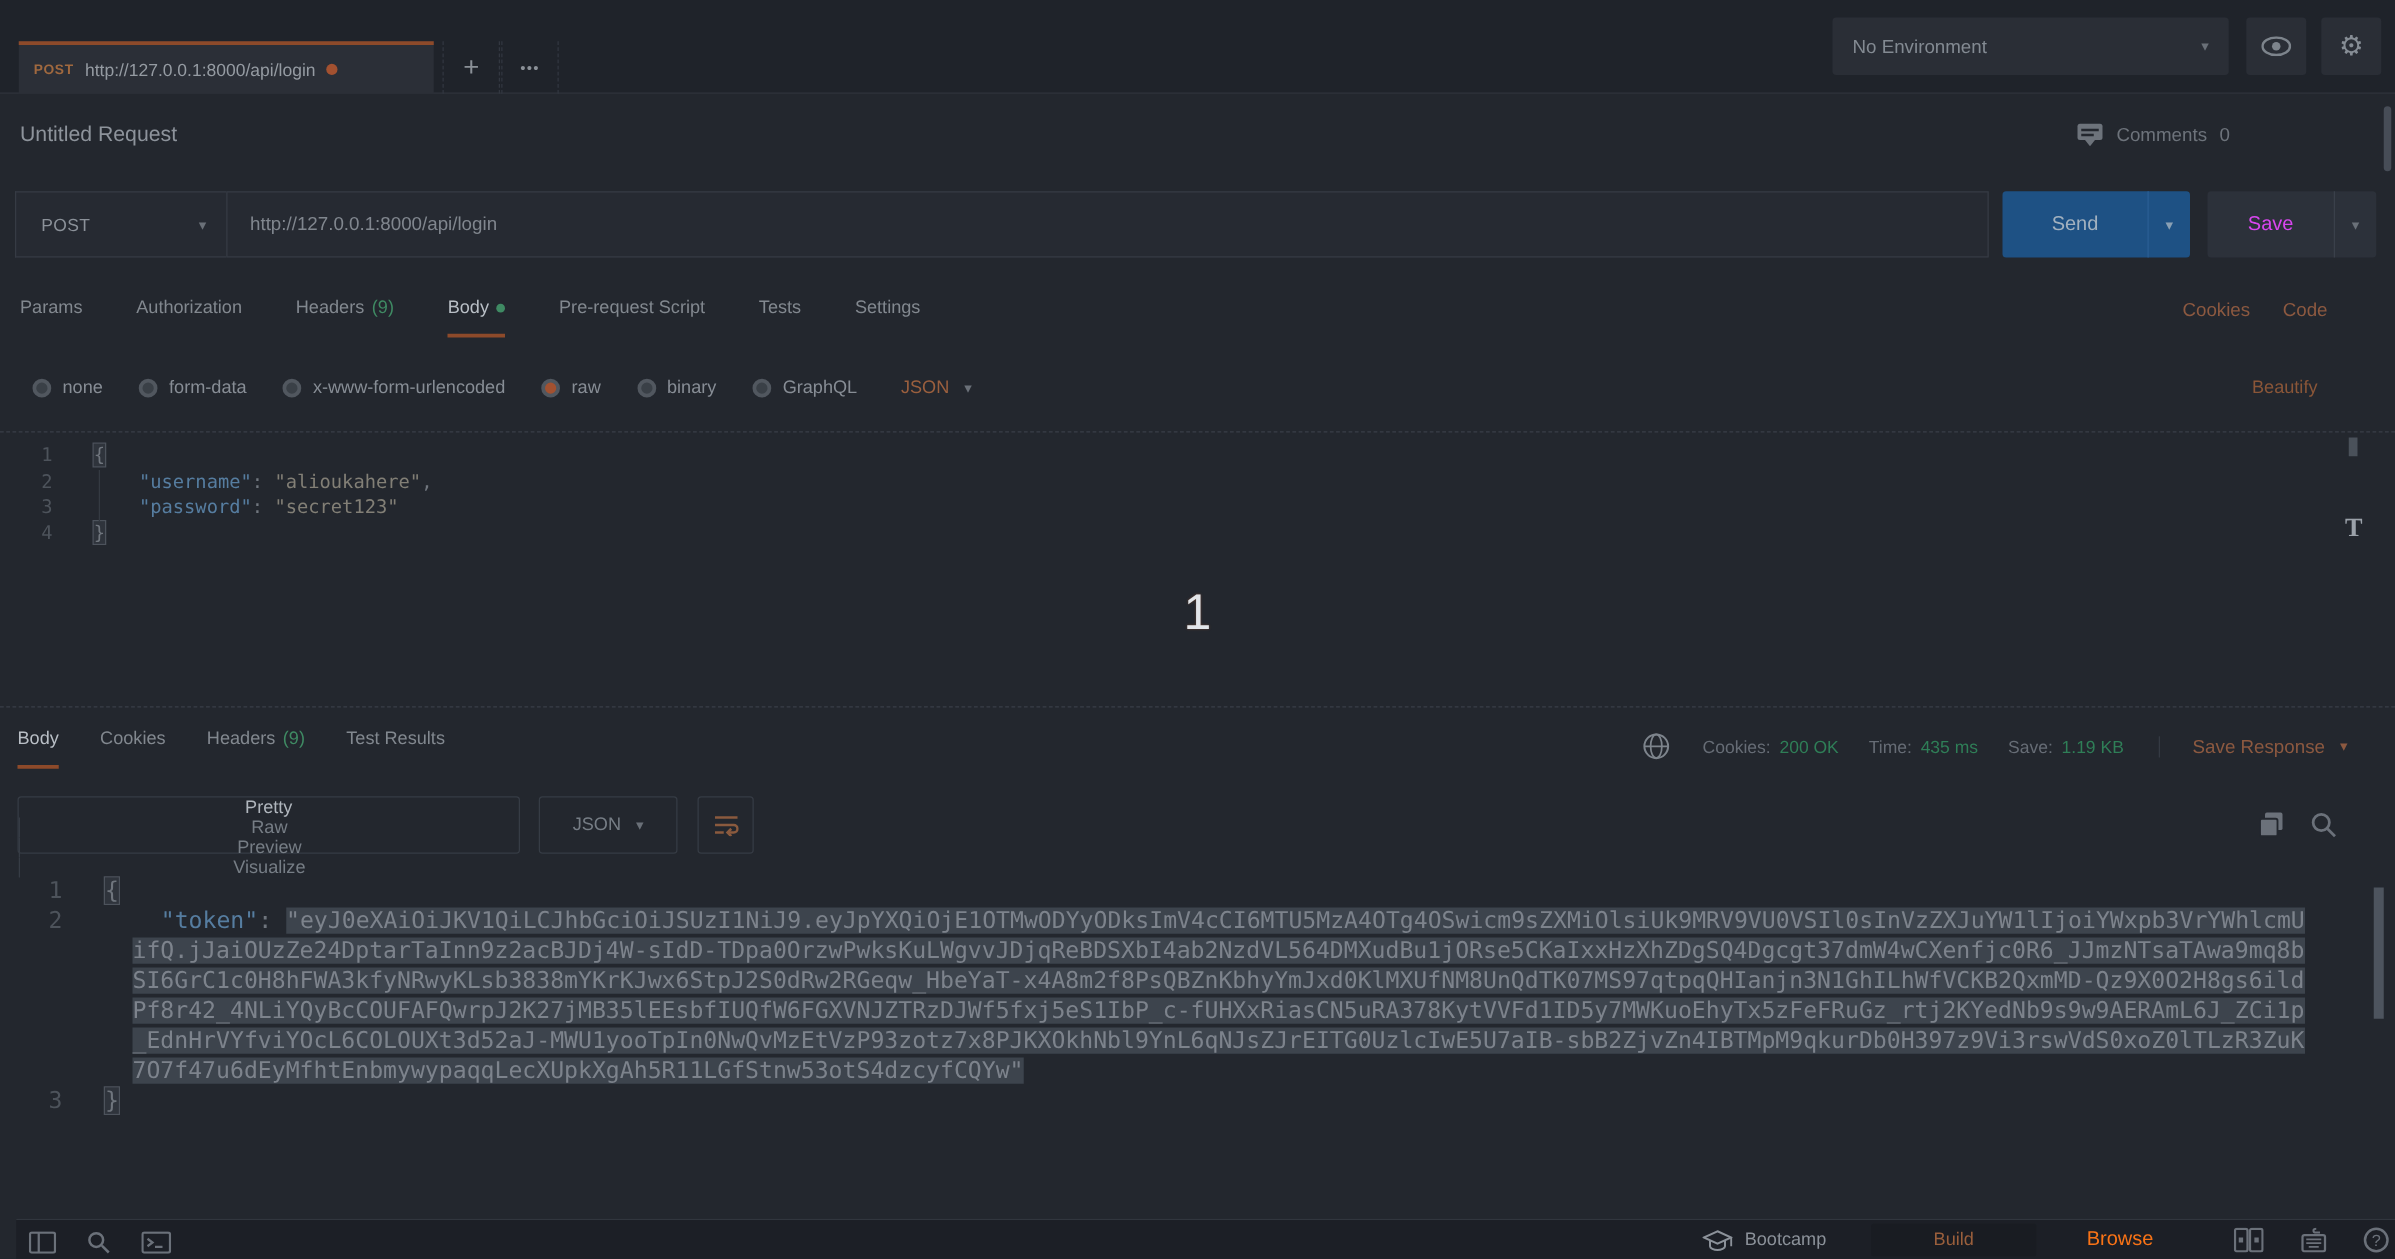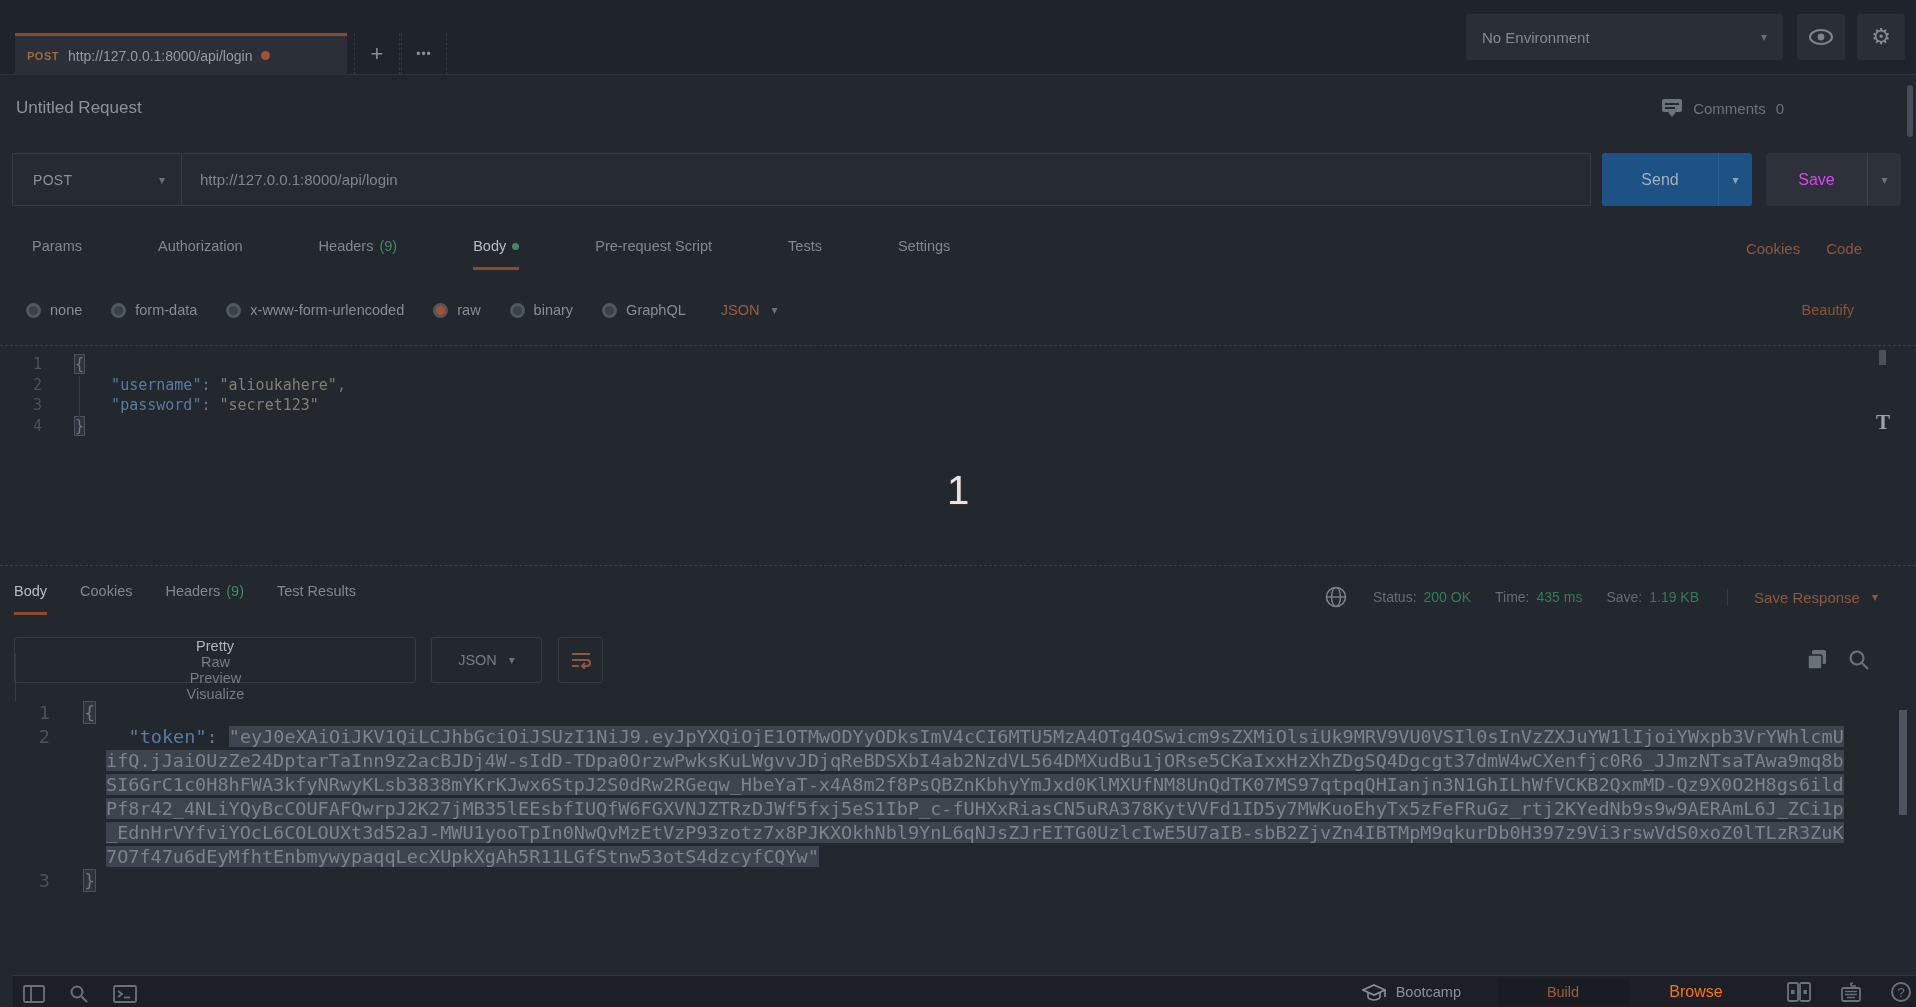--- a/index.html
+++ b/index.html
@@ -46,21 +46,21 @@
   .send-btn .main { flex:1; display:flex; align-items:center; justify-content:center; font-size:16px; color:#a2b1bf; }
   .send-btn .arrow { width:34px; display:flex; align-items:center; justify-content:center;
     border-left:1px solid #2a5e93; color:#8aa0b4; font-size:12px; }
   .save-btn { position:absolute; left:1766px; top:12px; width:135px; height:53px; background:#2c313a;
     border-radius:3px; display:flex; }
   .save-btn .main { flex:1; display:flex; align-items:center; justify-content:center; font-size:16px; color:#d946ef; }
   .save-btn .arrow { width:34px; display:flex; align-items:center; justify-content:center;
     border-left:1px solid #3a404a; color:#6a7078; font-size:12px; }
 
   
-  .req-tabs { position:absolute; left:0; top:238px; width:1884px; height:40px; display:flex; align-items:flex-start; padding-left:32px;gap:33px; }
+  .req-tabs { position:absolute; left:0; top:238px; width:1884px; height:40px; display:flex; align-items:flex-start; padding-left:16px; }
   .rtab { font-size:14.5px; color:#82888f; margin-right:43px; padding-bottom:13px; display:flex; align-items:center; gap:6px; }
   .rtab.active { color:#b9bfc6; border-bottom:3px solid #8d4a2a; }
   .count-green { color:#3f8a63; }
   .dot-green { width:7px; height:7px; border-radius:50%; background:#3f8a63; }
   .req-tabs-right { position:absolute; right:22px; top:2px; display:flex; gap:26px; }
   .link-orange { font-size:15px; color:#8c5940; }
 
   
   .mode-row { position:absolute; left:0; top:288px; width:1916px; height:44px; display:flex; align-items:center; padding-left:26px; }
   .mode { display:flex; align-items:center; gap:9px; margin-right:29px; }
@@ -312,21 +312,21 @@
       </div>
   </div>
 
   <div class="resp-meta">
     <svg class="globe" width="22" height="22" viewBox="0 0 22 22">
       <circle cx="11" cy="11" r="9.5" fill="none" stroke="#7d848c" stroke-width="1.6"></circle>
       <ellipse cx="11" cy="11" rx="4.5" ry="9.5" fill="none" stroke="#7d848c" stroke-width="1.4"></ellipse>
       <line x1="1.5" y1="11" x2="20.5" y2="11" stroke="#7d848c" stroke-width="1.4"></line>
     </svg>
     <div class="meta-item">
-      <span>Status:</span>
+      <span>Cookies:</span>
       <span class="v">200 OK</span>
     </div>
     <div class="meta-item">
       <span>Time:</span>
       <span class="v">435 ms</span>
     </div>
     <div class="meta-item">
       <span>Save:</span>
       <span class="v">1.19 KB</span>
     </div>

